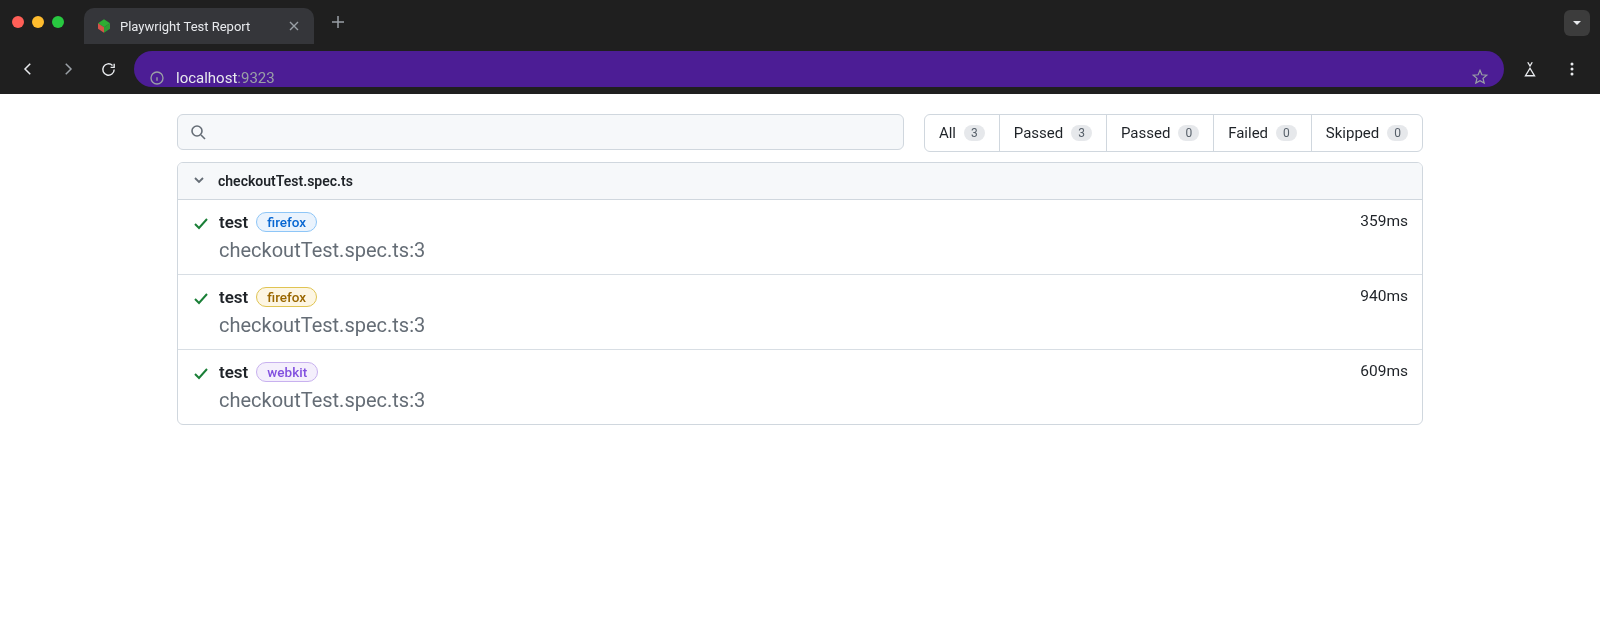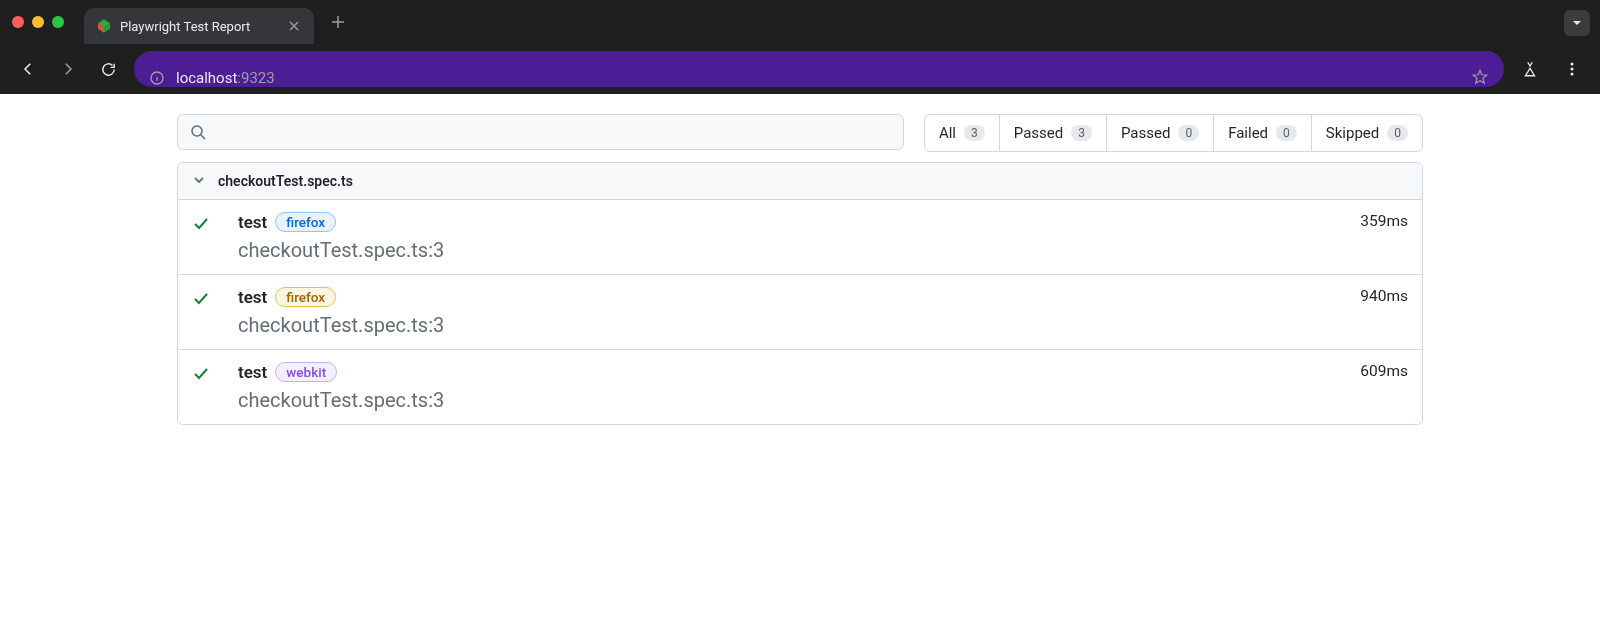--- a/index.html
+++ b/index.html
@@ -41,21 +41,21 @@
     .filter { display: flex; align-items: center; padding: 0 14px; height: 36px; gap: 8px; border-right: 1px solid #d0d7de; cursor: pointer; font-size: 15px; color: #1f2328; }
     .filter:last-child { border-right: none; }
     .count-badge { background: #e6e8eb; color: #57606a; border-radius: 10px; font-size: 12px; padding: 1px 7px; min-width: 18px; text-align: center; }
 
     .meta-row { display: flex; justify-content: flex-end; gap: 16px; margin-top: 14px; color: #656d76; font-size: 15px; }
 
     .file-card { border: 1px solid #d0d7de; border-radius: 6px; margin-top: 10px; overflow: hidden; }
     .file-header { background: #f6f8fa; border-bottom: 1px solid #d0d7de; padding: 10px 14px; display: flex; align-items: center; gap: 10px; font-weight: 600; font-size: 14px; color: #1f2328; cursor: pointer; }
     .chevron { color: #656d76; width:16px; height:16px; display:flex; }
 
-    .test-row { display: flex; padding: 12px 14px 12px 14px; border-bottom: 1px solid #d8dee4; gap: 28px; cursor:pointer; }
+    .test-row { display: flex; padding: 12px 14px 12px 14px; border-bottom: 1px solid #d8dee4; gap: 9px; cursor:pointer; }
     .test-row:last-child { border-bottom: none; }
     .status-icon { width: 18px; height: 18px; color: #1a7f37; flex-shrink: 0; margin-top: 3px; }
     .test-main { flex: 1; }
     .test-title-row { display: flex; align-items: center; gap: 8px; }
     .test-name { font-weight: 600; font-size: 17px; color: #1f2328; }
     .browser-badge { border: 1px solid; border-radius: 12px; padding: 1px 10px; font-size: 13.5px; font-weight: 500; }
     .badge-chromium { color: #0967d2; border-color: #8ec6f7; background: #eaf3fd; }
     .badge-firefox  { color: #9a6700; border-color: #e0c452; background: #fdf6e3; }
     .badge-webkit   { color: #8250df; border-color: #c8b1ef; background: #f4effc; }
     .test-location { color: #656d76; font-size: 20px; margin-top: 6px; }

